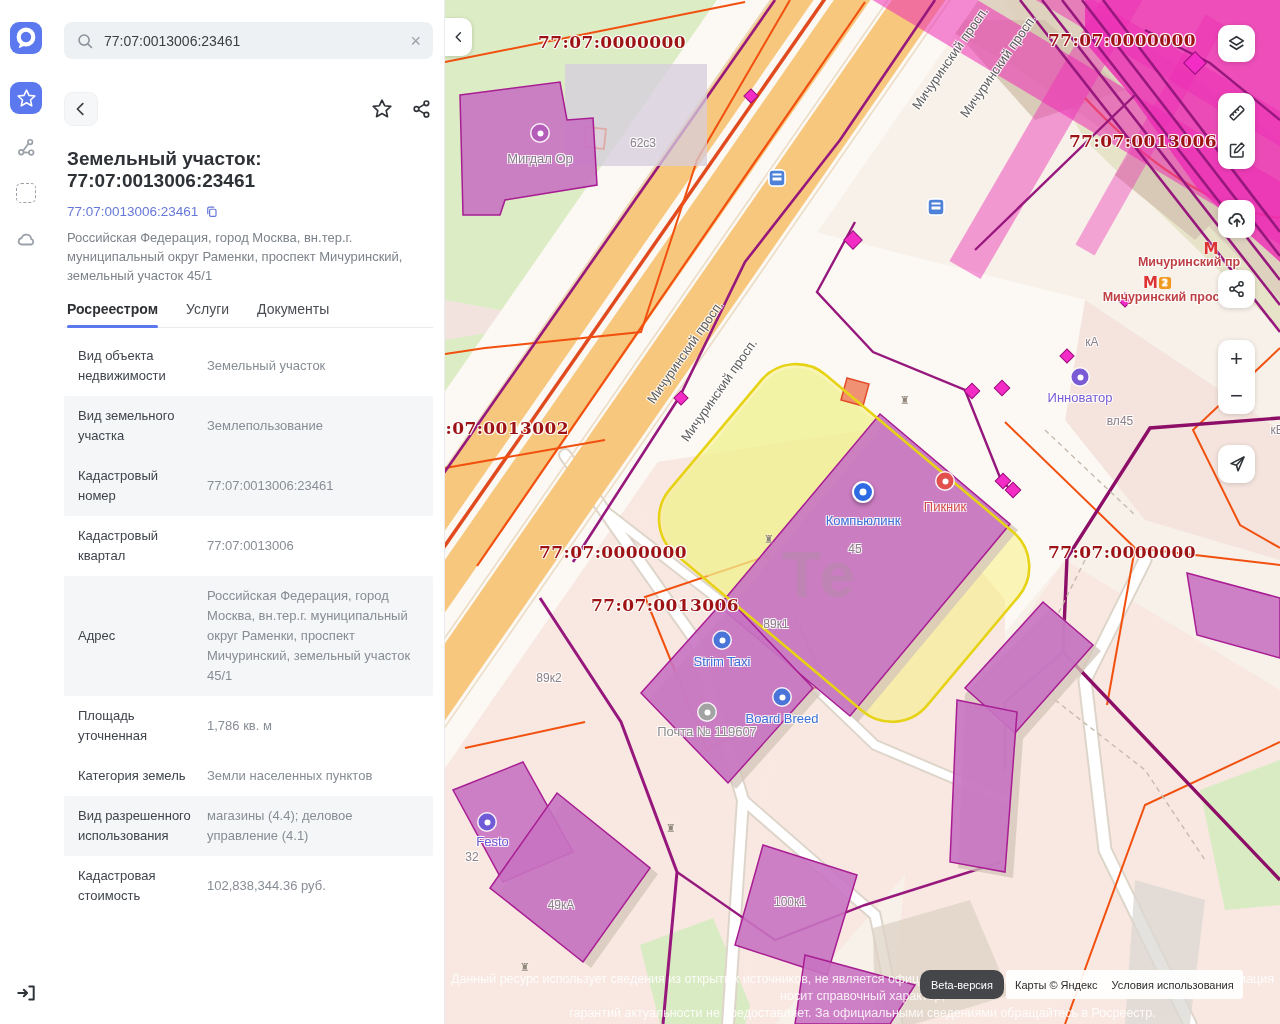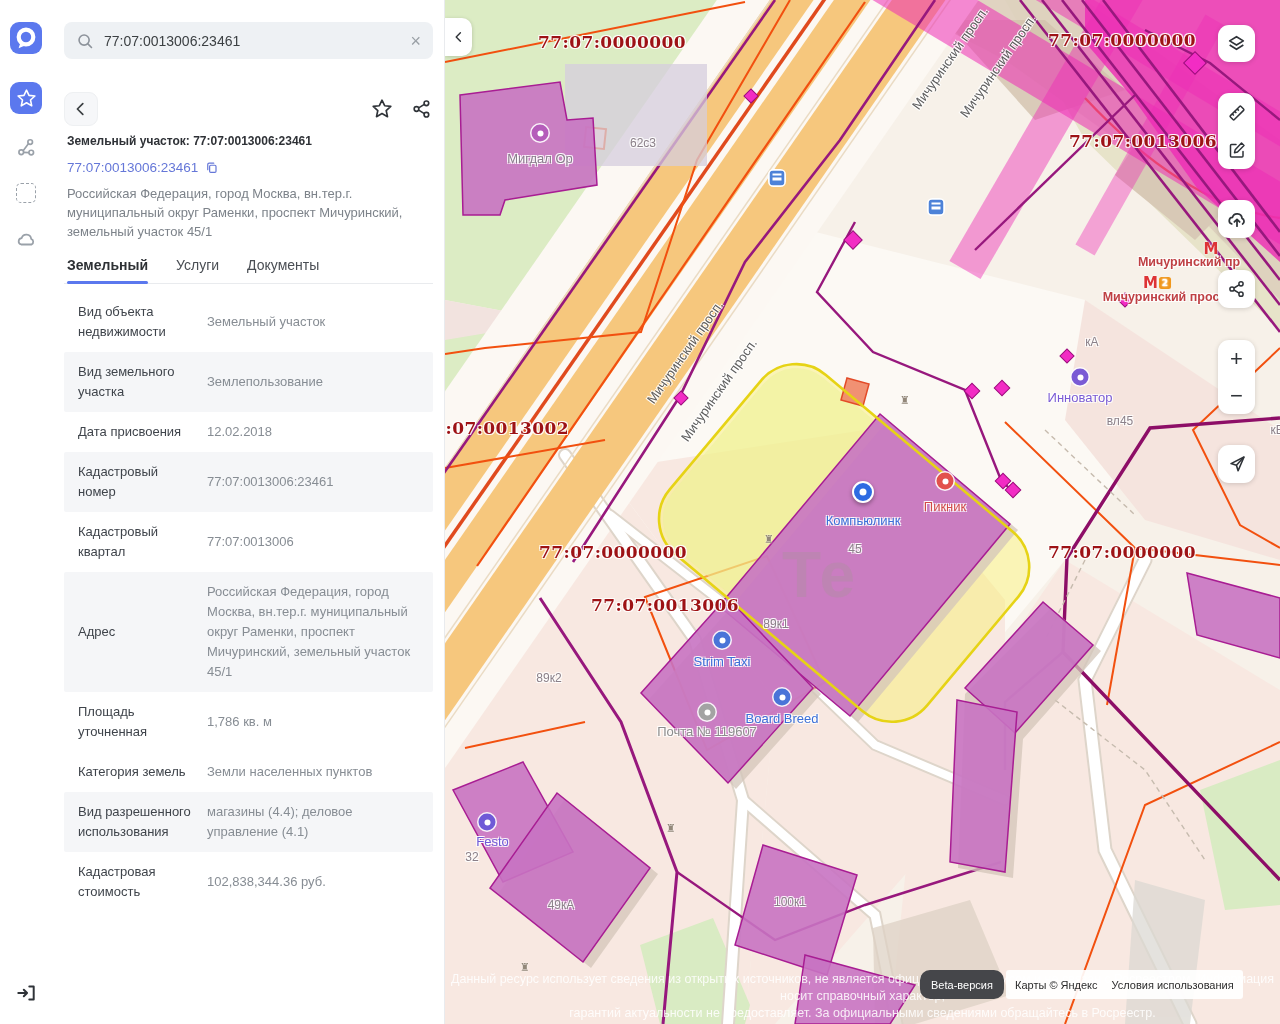--- a/index.html
+++ b/index.html
@@ -16,21 +16,21 @@
   .rail-exit { margin-top:auto; width:30px; height:30px; display:flex; align-items:center; justify-content:center; }
 
   
   .panel { width:393px; flex:0 0 393px; background:#fff; padding:22px 11px 0 12px; position:relative; border-right:1px solid #e9ebee; overflow:hidden; }
   .search { height:37px; background:#eef1f4; border-radius:8px; display:flex; align-items:center; padding:0 12px; }
   .search-txt { flex:1; font-size:14px; color:#3c4043; margin-left:10px; }
   .search-x { font-size:18px; color:#9aa0a6; cursor:pointer; line-height:1; }
   .toolbar { margin-top:33px; display:flex; align-items:center; }
   .back-btn { width:34px; height:34px; border-radius:9px; background:#f6f7f9; border:1px solid #eef0f2; display:flex; align-items:center; justify-content:center; }
   .tb-right { margin-left:auto; display:flex; gap:18px; align-items:center; color:#2f3338; }
-  .title { margin-top:8px; font-size:12px; font-weight:bold; color:#2e3136; padding-left:3px; }
+  .title { margin-top:22px; font-size:19px; font-weight:bold; color:#2e3136; padding-left:3px; }
   .cadlink { margin-top:12px; display:flex; align-items:center; gap:6px; padding-left:3px; }
   .cadlink span { font-size:13.5px; color:#6577d8; }
   .address { margin-top:9px; font-size:13px; line-height:19px; color:#7d838a; padding-left:3px; width:352px; }
   .tabs { margin-top:16px; display:flex; gap:28px; padding-left:3px; border-bottom:1px solid #e9ebee; }
   .tab { font-size:14px; color:#4a4e54; padding-bottom:10px; position:relative; cursor:pointer; }
   .tab.active { color:#2e3135; font-weight:bold; }
   .tab.active::after { content:""; position:absolute; left:0; right:0; bottom:-1px; height:3px; border-radius:2px; background:#5b78ee; }
   .info { margin-top:8px; }
   .irow { display:flex; align-items:center; padding:10px 12px 10px 14px; border-radius:2px; }
   .irow.shaded { background:#f5f6f8; }
@@ -145,37 +145,33 @@
       <span>77:07:0013006:23461</span>
       <svg width="15" height="15" viewBox="0 0 20 20" fill="none" stroke="#6577d8" stroke-width="1.6" stroke-linecap="round">
           <rect x="7.5" y="7" width="8.5" height="9.5" rx="1.5"></rect>
           <path d="M5,13 V6 a1.8,1.8 0 0 1 1.8,-1.8 H13"></path>
         </svg>
     </div>
 
     <div class="address">Российская Федерация, город Москва, вн.тер.г. муниципальный округ Раменки, проспект Мичуринский, земельный участок 45/1</div>
 
     <div class="tabs">
-      <div class="tab active">Земельный</div>
+      <div class="tab active">Росреестром</div>
       <div class="tab">Услуги</div>
       <div class="tab">Документы</div>
     </div>
 
     <div class="info" id="info-rows">
         <div class="irow">
           <div class="lbl">Вид объекта недвижимости</div>
           <div class="val">Земельный участок</div>
         </div>
         <div class="irow shaded">
           <div class="lbl">Вид земельного участка</div>
           <div class="val">Землепользование</div>
-        </div>
-        <div class="irow">
-          <div class="lbl">Дата присвоения</div>
-          <div class="val">12.02.2018</div>
         </div>
         <div class="irow shaded">
           <div class="lbl">Кадастровый номер</div>
           <div class="val">77:07:0013006:23461</div>
         </div>
         <div class="irow">
           <div class="lbl">Кадастровый квартал</div>
           <div class="val">77:07:0013006</div>
         </div>
         <div class="irow shaded">

